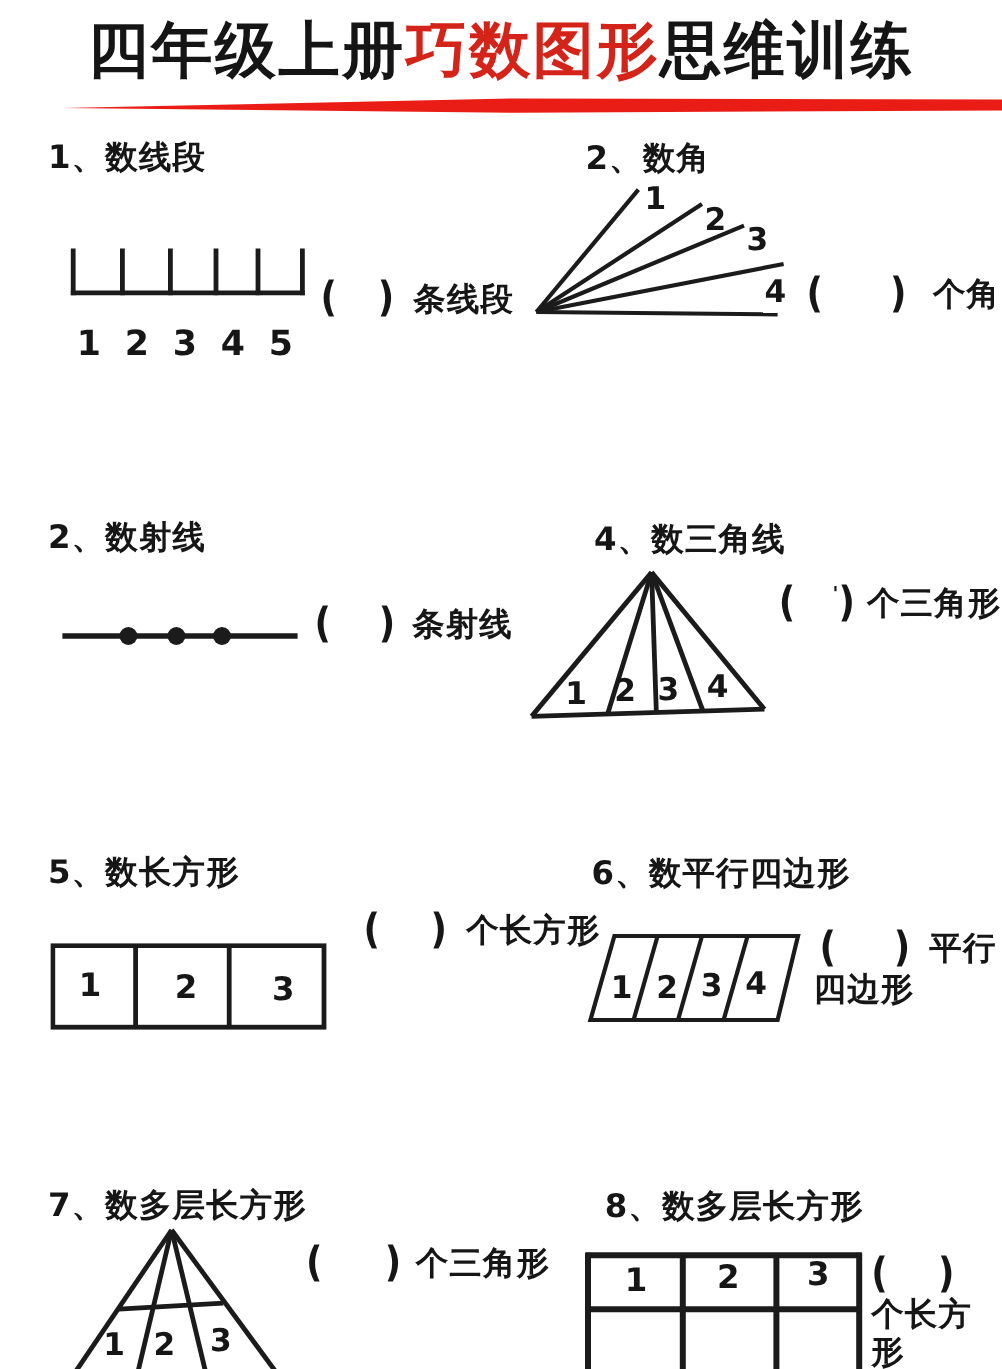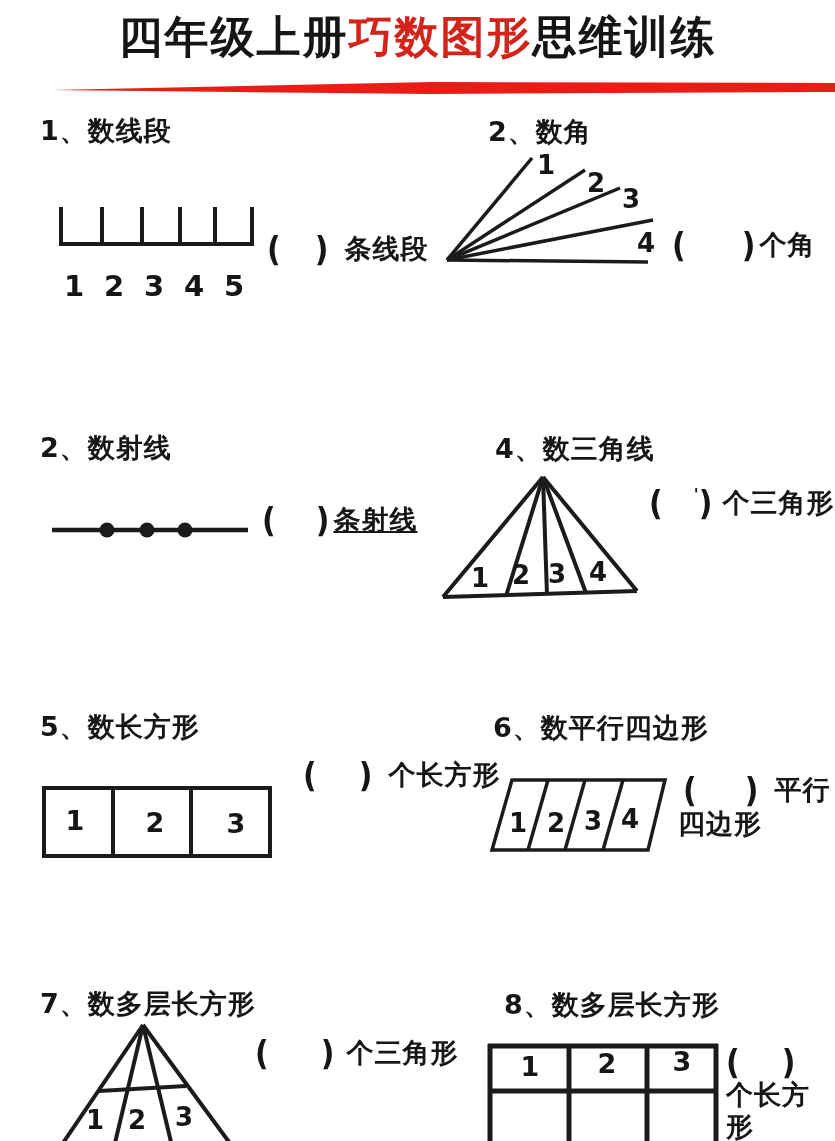--- a/index.html
+++ b/index.html
@@ -2,21 +2,21 @@
 <html><head>
 <meta charset="utf-8">
 <style>
   html,body{margin:0;padding:0;background:#fff;}
   .page{
     position:relative; width:835px; height:1141px; overflow:hidden;
     background:#ffffff; font-family:"DejaVu Sans", sans-serif; color:#161616;
   }
   .title{
     position:absolute; left:0; right:0; top:8px; margin:0;
-    text-align:center; font-size:44px; font-weight:bold; letter-spacing:2px;
+    text-align:center; font-size:51px; font-weight:bold; letter-spacing:2px;
     color:#151515; white-space:nowrap;
   }
   .title .red{color:#d42318;}
   .divider{position:absolute; left:52px; top:79px;}
   .heading{
     position:absolute; font-size:27px; font-weight:bold; letter-spacing:1px;
     color:#161616; white-space:nowrap;
   }
   .fig{position:absolute;}
   .fig line, .fig polygon, .fig polyline, .fig rect{stroke:#1b1b1b; fill:none;}
@@ -78,35 +78,35 @@
     <line x1="7" y1="114" x2="208" y2="116" stroke-width="3.5"></line>
     <text x="97" y="28" font-size="26">1</text>
     <text x="147" y="46" font-size="26">2</text>
     <text x="182" y="62" font-size="26">3</text>
     <text x="197" y="106" font-size="26">4</text>
   </svg>
   <div class="answer" style="left:672px; top:227px;">
     <span class="pr">(</span>
       <span class="gap" style="width:56px;"></span>
       <span class="pr">)</span>
-      <span class="sfx" style="margin-left:4px;">个角</span>
+      <span class="sfx" style="margin-left:22px;">个角</span>
   </div>
 
   <div class="heading" style="left:40px; top:430px;">2、数射线</div>
   <svg class="fig" style="left:48px; top:513px;" width="205" height="34" viewBox="0 0 205 34">
     <line x1="4" y1="17" x2="200" y2="17" stroke-width="4.5"></line>
     <circle cx="59" cy="17" r="7.5" fill="#1b1b1b" stroke="none"></circle>
     <circle cx="99" cy="17" r="7.5" fill="#1b1b1b" stroke="none"></circle>
     <circle cx="137" cy="17" r="7.5" fill="#1b1b1b" stroke="none"></circle>
   </svg>
   <div class="answer" style="left:262px; top:502px;">
     <span class="pr">(</span>
       <span class="gap" style="width:40px;"></span>
       <span class="pr">)</span>
-      <span class="sfx" style="margin-left:4px;text-decoration:underline;">条射线</span>
+      <span class="sfx" style="margin-left:14px;">条射线</span>
   </div>
 
   <div class="heading" style="left:495px; top:431px;">4、数三角线</div>
   <svg class="fig" style="left:435px; top:470px;" width="212" height="134" viewBox="0 0 212 134">
     <line x1="108" y1="7" x2="8" y2="127" stroke-width="4"></line>
     <line x1="108" y1="7" x2="202" y2="121" stroke-width="4"></line>
     <line x1="8" y1="127" x2="202" y2="121" stroke-width="4"></line>
     <line x1="108" y1="7" x2="71" y2="126" stroke-width="4"></line>
     <line x1="108" y1="7" x2="112" y2="125" stroke-width="4"></line>
     <line x1="108" y1="7" x2="151" y2="123" stroke-width="4"></line>

